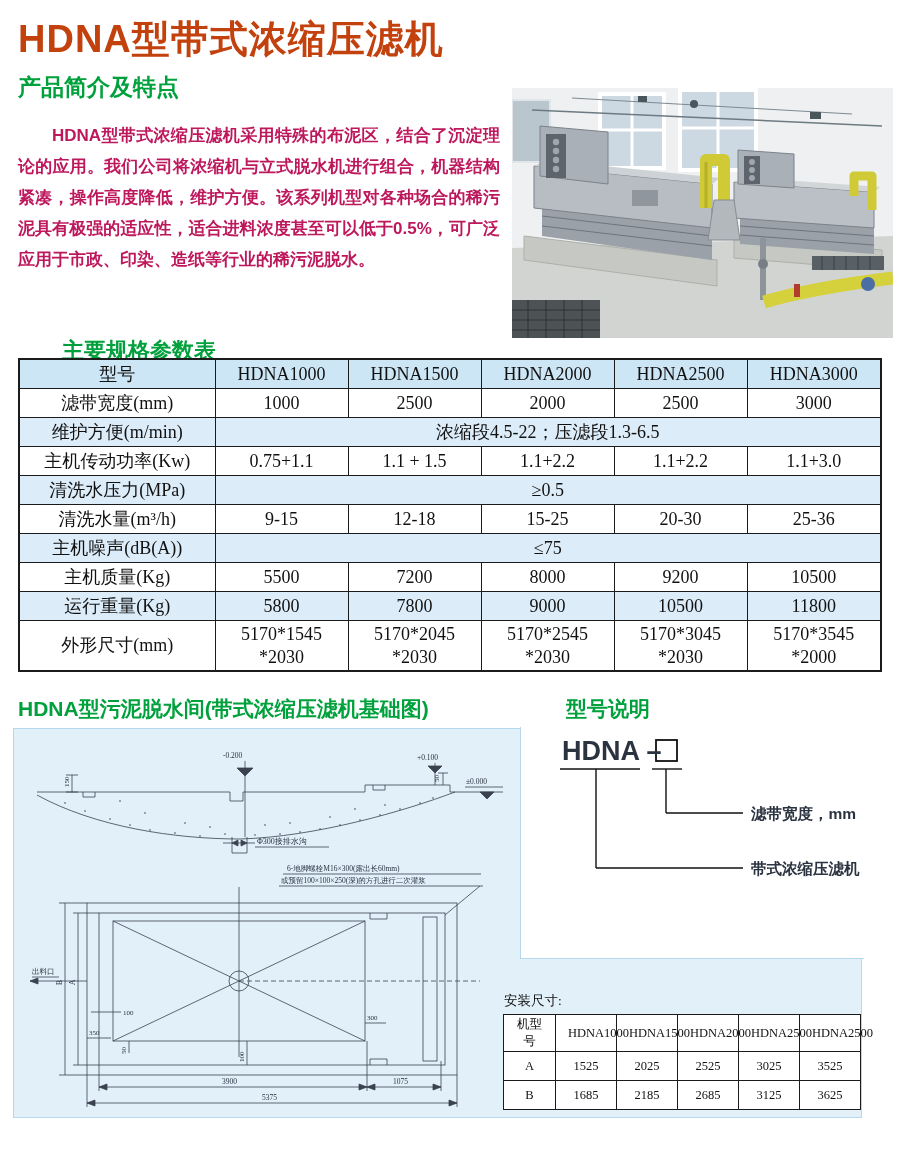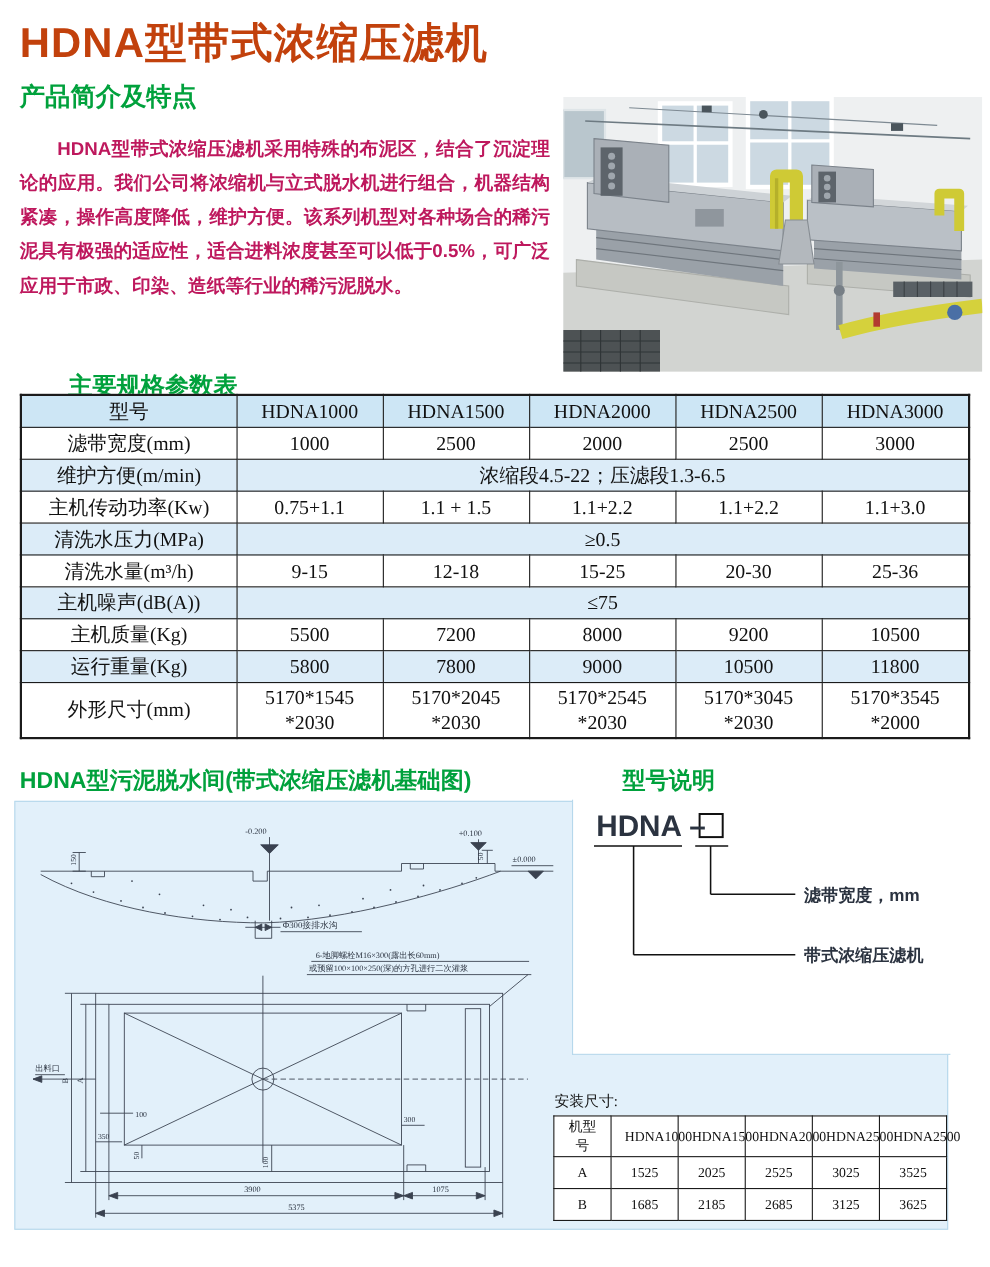--- a/index.html
+++ b/index.html
@@ -309,21 +309,21 @@
       <text x="64" y="300" font-size="7">350</text>
       <text x="101" y="319" font-size="7" transform="rotate(-90 101 319)">50</text>
       <text x="219" y="327" font-size="7" transform="rotate(-90 219 327)">100</text>
       <text x="342" y="285" font-size="7">300</text>
       <text x="197" y="349" font-size="7.5">3900</text>
       <text x="368" y="349" font-size="7.5">1075</text>
       <text x="237" y="365" font-size="7.5">5375</text>
     </svg>
   </div>
 
-  <div class="abs" style="left:520px;top:733px;width:345px;height:223px;">
+  <div class="abs" style="left:520px;top:733px;width:345px;height:223px;padding-left:20px;">
     <svg width="345" height="223" viewBox="0 0 345 223">
       <g stroke="#111" stroke-width="1.4" fill="none">
         <rect x="116" y="7" width="21" height="21" stroke-width="1.8"></rect>
         <line x1="20" y1="36" x2="100" y2="36"></line>
         <line x1="112" y1="36" x2="142" y2="36"></line>
         <line x1="56" y1="36" x2="56" y2="135"></line>
         <line x1="56" y1="135" x2="203" y2="135"></line>
         <line x1="126" y1="36" x2="126" y2="80"></line>
         <line x1="126" y1="80" x2="203" y2="80"></line>
       </g>

